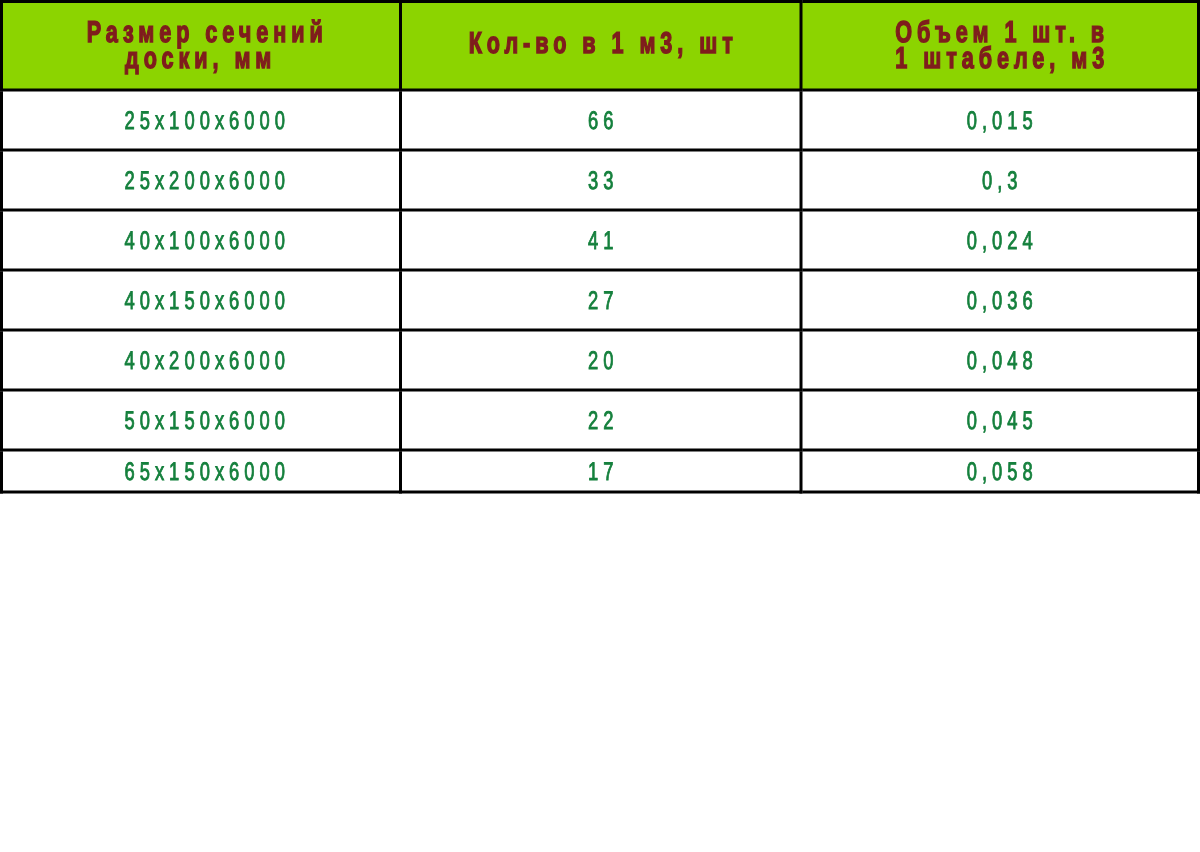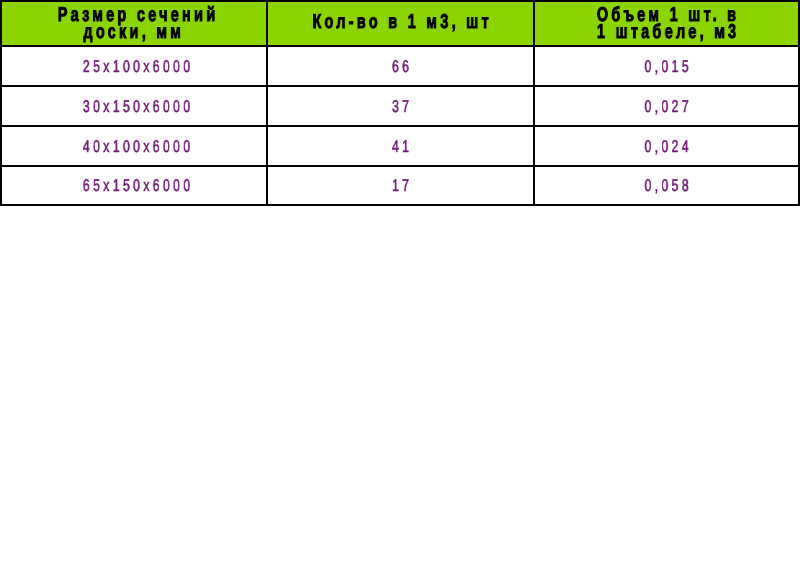--- a/index.html
+++ b/index.html
@@ -26,28 +26,28 @@
   .board-table th,
   .board-table td {
     box-sizing: border-box;
     border: 2px solid #000000;
     text-align: center;
     vertical-align: middle;
     padding: 0;
   }
   .board-table thead th {
     background: #8cd400;
-    height: 45px;
+    height: 59px;
     padding-top: 1px;
-    color: #000000;
+    color: #7f1d1d;
   }
   .board-table tbody td {
     height: 40px;
     padding-top: 1px;
-    color: #701a75;
+    color: #15803d;
   }
 
   
   .hline {
     display: block;
     white-space: nowrap;
     font-size: 20px;
     font-weight: bold;
     letter-spacing: 4.59px;
     line-height: 17px;
@@ -80,21 +80,21 @@
     left: 2.335px;                      
     -webkit-text-stroke: 0.6px currentColor;
   }
 
   
   .col-size   { width: 266px; }
   .col-count  { width: 267px; }
   .col-volume { width: 265px; }
   td.col-size, th.col-size { padding-left: 5px; }
   th.col-count { padding-top: 0; padding-bottom: 3px; }
-  tbody tr:last-child td { height: 39px; padding-top: 0; }
+  tbody tr:last-child td { height: 28px; padding-top: 0; }
 </style>
 </head>
 <body>
 
 <table class="board-table">
   <thead>
     <tr>
       <th class="col-size">
           <span class="hline"><i>Размер сечений</i></span>
           <span class="hline shift-l"><i>доски, мм</i></span>
@@ -115,38 +115,71 @@
         </td>
         <td class="col-count">
           <span class="cellval"><i>66</i></span>
         </td>
         <td class="col-volume">
           <span class="cellval"><i>0,015</i></span>
         </td>
       </tr>
       <tr>
         <td class="col-size">
-          <span class="cellval"><i>30х150х6000</i></span>
+          <span class="cellval"><i>25х200х6000</i></span>
         </td>
         <td class="col-count">
-          <span class="cellval"><i>37</i></span>
+          <span class="cellval"><i>33</i></span>
         </td>
         <td class="col-volume">
-          <span class="cellval"><i>0,027</i></span>
+          <span class="cellval"><i>0,3</i></span>
         </td>
       </tr>
       <tr>
         <td class="col-size">
           <span class="cellval"><i>40х100х6000</i></span>
         </td>
         <td class="col-count">
           <span class="cellval"><i>41</i></span>
         </td>
         <td class="col-volume">
           <span class="cellval"><i>0,024</i></span>
+        </td>
+      </tr>
+      <tr>
+        <td class="col-size">
+          <span class="cellval"><i>40х150х6000</i></span>
+        </td>
+        <td class="col-count">
+          <span class="cellval"><i>27</i></span>
+        </td>
+        <td class="col-volume">
+          <span class="cellval"><i>0,036</i></span>
+        </td>
+      </tr>
+      <tr>
+        <td class="col-size">
+          <span class="cellval"><i>40х200х6000</i></span>
+        </td>
+        <td class="col-count">
+          <span class="cellval"><i>20</i></span>
+        </td>
+        <td class="col-volume">
+          <span class="cellval"><i>0,048</i></span>
+        </td>
+      </tr>
+      <tr>
+        <td class="col-size">
+          <span class="cellval"><i>50х150х6000</i></span>
+        </td>
+        <td class="col-count">
+          <span class="cellval"><i>22</i></span>
+        </td>
+        <td class="col-volume">
+          <span class="cellval"><i>0,045</i></span>
         </td>
       </tr>
       <tr>
         <td class="col-size">
           <span class="cellval"><i>65х150х6000</i></span>
         </td>
         <td class="col-count">
           <span class="cellval"><i>17</i></span>
         </td>
         <td class="col-volume">

